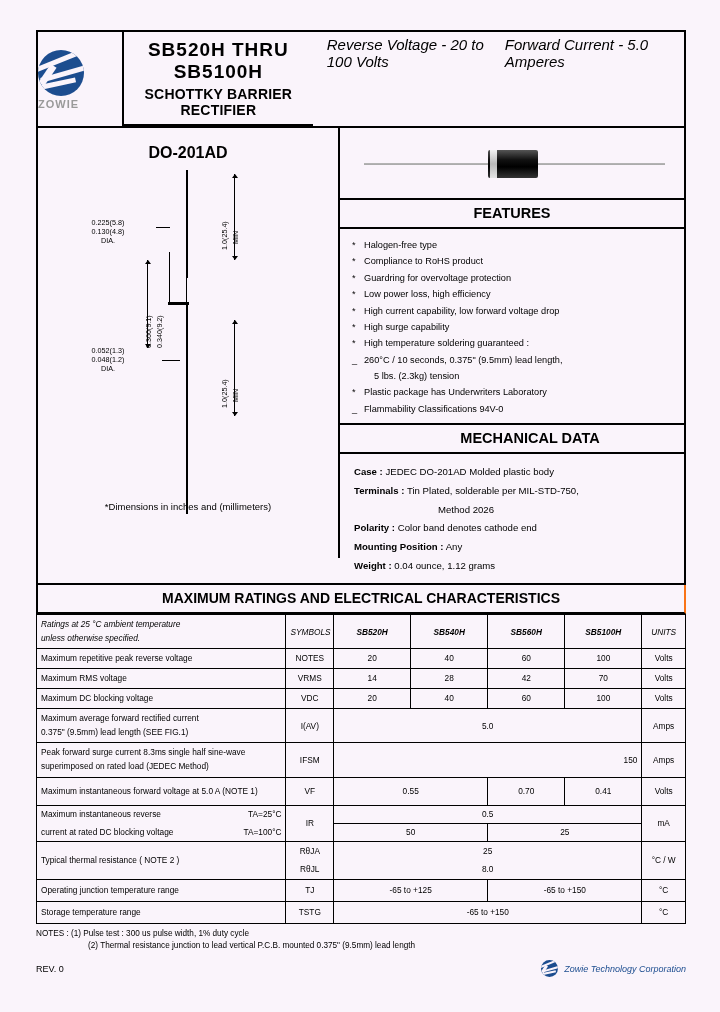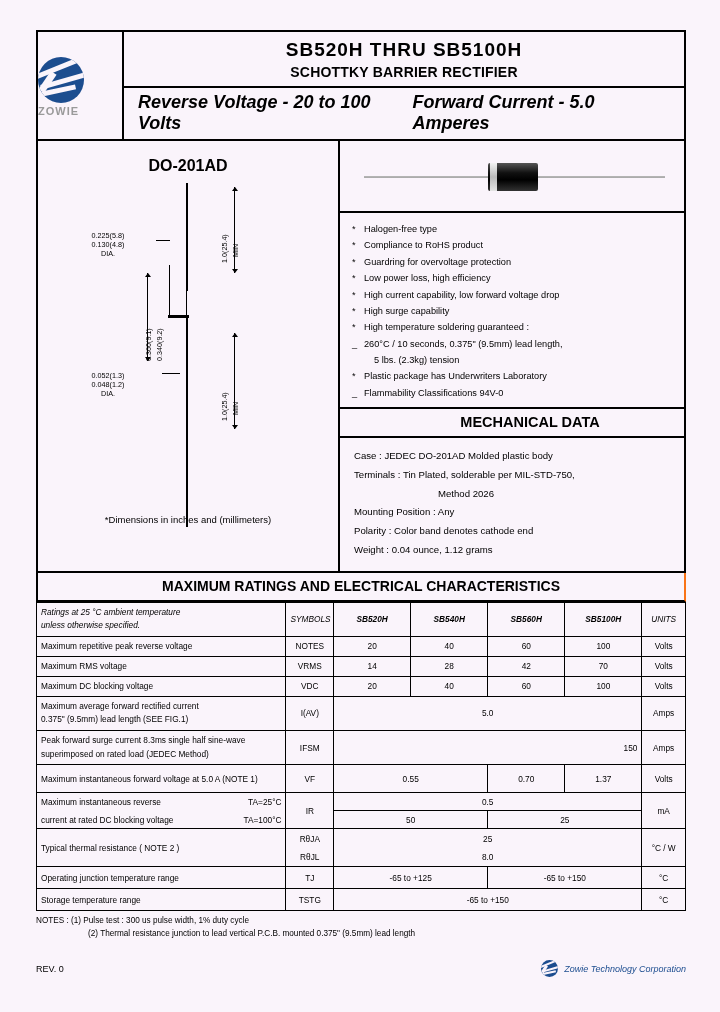--- a/index.html
+++ b/index.html
@@ -24,26 +24,26 @@
     width:46px; height:46px; border-radius:50%;
     background:#1c4d8f; position:relative; overflow:hidden;
   }
   .logo-mark i { position:absolute; background:#faf4fb; display:block; }
   .logo-mark i.s1 { left:-4px; top:9px;  width:46px; height:5px;  transform:rotate(-22deg); }
   .logo-mark i.s2 { left:2px;  top:21px; width:50px; height:5px;  transform:rotate(-16deg); }
   .logo-mark i.s3 { left:-6px; top:32px; width:44px; height:5px;  transform:rotate(-12deg); }
   .logo-mark i.s4 { left:6px;  top:14px; width:7px;  height:22px; transform:rotate(34deg); }
   .logo-word { font-size:11px; font-weight:bold; color:#9a9a9a; letter-spacing:1px; margin-top:2px; }
 
-  .hdr-right { flex:1; display:flex; flex-direction:column; }
+  .hdr-right { flex:1; display:flex; flex-direction:row; }
   .hdr-titles { padding:7px 0 6px; text-align:center; border-bottom:2px solid #000; }
   .t1 { font-size:19px; font-weight:bold; letter-spacing:1px; }
   .t2 { font-size:14px; font-weight:bold; margin-top:3px; letter-spacing:0.2px; }
   .hdr-sub { display:flex; justify-content:space-around; padding:4px 14px 5px; }
-  .hdr-sub span { font-size:18px; font-style:italic; font-weight:bold; }
+  .hdr-sub span { font-size:15px; font-style:italic; font-weight:normal; }
 
   
   .mid { display:flex; border-left:2px solid #000; border-right:2px solid #000;
          border-bottom:2px solid #000; }
   .mid-left { width:302px; border-right:2px solid #000; position:relative; height:430px; }
   .mid-right { flex:1; display:flex; flex-direction:column; }
 
   .pkg-name { text-align:center; font-size:16px; font-weight:bold; margin-top:16px; }
 
   
@@ -74,21 +74,21 @@
   .d-band { position:absolute; top:22px; height:28px; width:7px; background:
             linear-gradient(#f2f2f2,#b9b9b9 50%,#e4e4e4); }
 
   .sect-title { text-align:center; font-size:14.5px; font-weight:bold;
                 padding:5px 0 6px; border-bottom:2px solid #000; }
   .sect-body { padding:8px 12px 6px; font-size:9.2px; line-height:1.78; }
   .feat { display:flex; }
   .feat .bullet { width:12px; flex:none; }
   .feat .txt { flex:1; }
   .mech { padding:9px 14px 8px; font-size:9.6px; line-height:1.95; }
-  .mech b { font-weight:normal; }
+  .mech b { font-weight:bold; }
   .mech .indent { padding-left:84px; }
   .spacer { flex:1; }
 
   
   .rt-title { border-left:2px solid #000; border-right:2px solid #f97316;
               border-bottom:2px solid #000; text-align:center;
               font-size:14px; font-weight:bold; padding:5px 0 6px; }
   table.rt { border-collapse:collapse; width:100%; table-layout:fixed; }
   table.rt td { border:1px solid #000; font-size:8.3px; padding:3px 4px; }
   table.rt tr { height:20px; }
@@ -183,40 +183,41 @@
         </div>
 
         <div class="arrowline" style="left:196px; top:150px; height:96px;"></div>
         <div class="dimtxt vert" style="left:182px; top:238px;">
           <span>1.0(25.4)</span>
         </div>
         <div class="dimtxt vert" style="left:193px; top:232px;">
           <span>MIN</span>
         </div>
 
-        <div class="dimtxt" style="left:18px; top:188px; width:104px;">
+        <div class="dimtxt" style="left:18px; top:176px; width:104px;">
           <div>0.052(1.3)</div>
           <div>0.048(1.2)</div>
           <div>DIA.</div>
         </div>
         <div class="tick" style="left:124px; top:190px; width:18px;"></div>
 
         <div class="dimnote">*Dimensions in inches and (millimeters)</div>
       </div>
     </div>
 
     <div class="mid-right">
 
       <div class="photo">
         <div class="d-lead" style="left:24px; width:128px;"></div>
         <div class="d-lead" style="left:195px; width:130px;"></div>
         <div class="d-body" style="left:148px; width:50px;"></div>
         <div class="d-band" style="left:150px;"></div>
       </div>
 
+      <div class="sect-title">FEATURES</div>
       <div class="sect-body">
         <div class="feat">
           <span class="bullet">*</span>
           <span class="txt">Halogen-free type</span>
         </div>
         <div class="feat">
           <span class="bullet">*</span>
           <span class="txt">Compliance to RoHS product</span>
         </div>
         <div class="feat">
@@ -264,26 +265,26 @@
           <span>JEDEC DO-201AD Molded plastic body</span>
         </div>
         <div>
           <b>Terminals :</b>
           <span>Tin Plated, solderable per MIL-STD-750,</span>
         </div>
         <div class="indent">
           <span>Method 2026</span>
         </div>
         <div>
+          <b>Polarity :</b>
+          <span>Color band denotes cathode end</span>
+        </div>
+        <div>
           <b>Mounting Position :</b>
           <span>Any</span>
-        </div>
-        <div>
-          <b>Polarity :</b>
-          <span>Color band denotes cathode end</span>
         </div>
         <div>
           <b>Weight :</b>
           <span>0.04 ounce, 1.12 grams</span>
         </div>
       </div>
       <div class="spacer"></div>
     </div>
   </div>
 
@@ -352,21 +353,21 @@
       <td class="c-sym">IFSM</td>
       <td class="c-val" colspan="4" style="text-align:right;">150</td>
       <td class="c-unit">Amps</td>
     </tr>
 
     <tr style="height:28px;">
       <td class="c-desc">Maximum instantaneous forward voltage at 5.0 A (NOTE 1)</td>
       <td class="c-sym">VF</td>
       <td class="c-val" colspan="2" style="text-align:center;">0.55</td>
       <td class="c-val">0.70</td>
-      <td class="c-val">1.37</td>
+      <td class="c-val">0.41</td>
       <td class="c-unit">Volts</td>
     </tr>
 
     <tr style="height:18px;">
       <td class="c-desc" style="border-bottom:none;">
         <div class="split">
           <span>Maximum instantaneous reverse</span>
           <span class="nowrap">TA=25°C</span>
         </div>
       </td>

